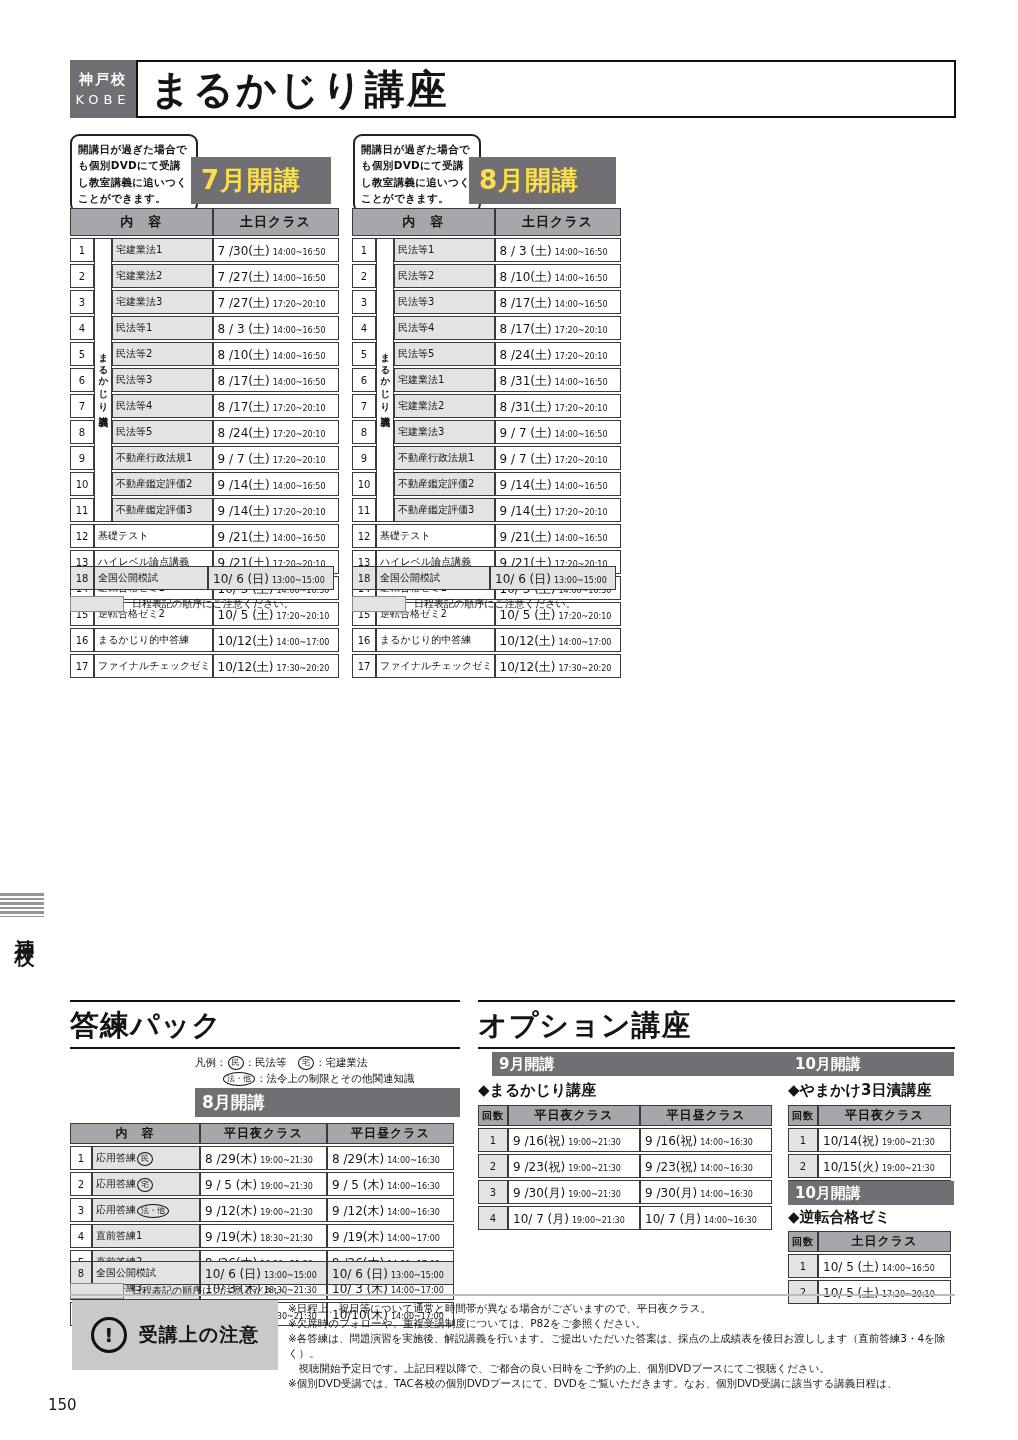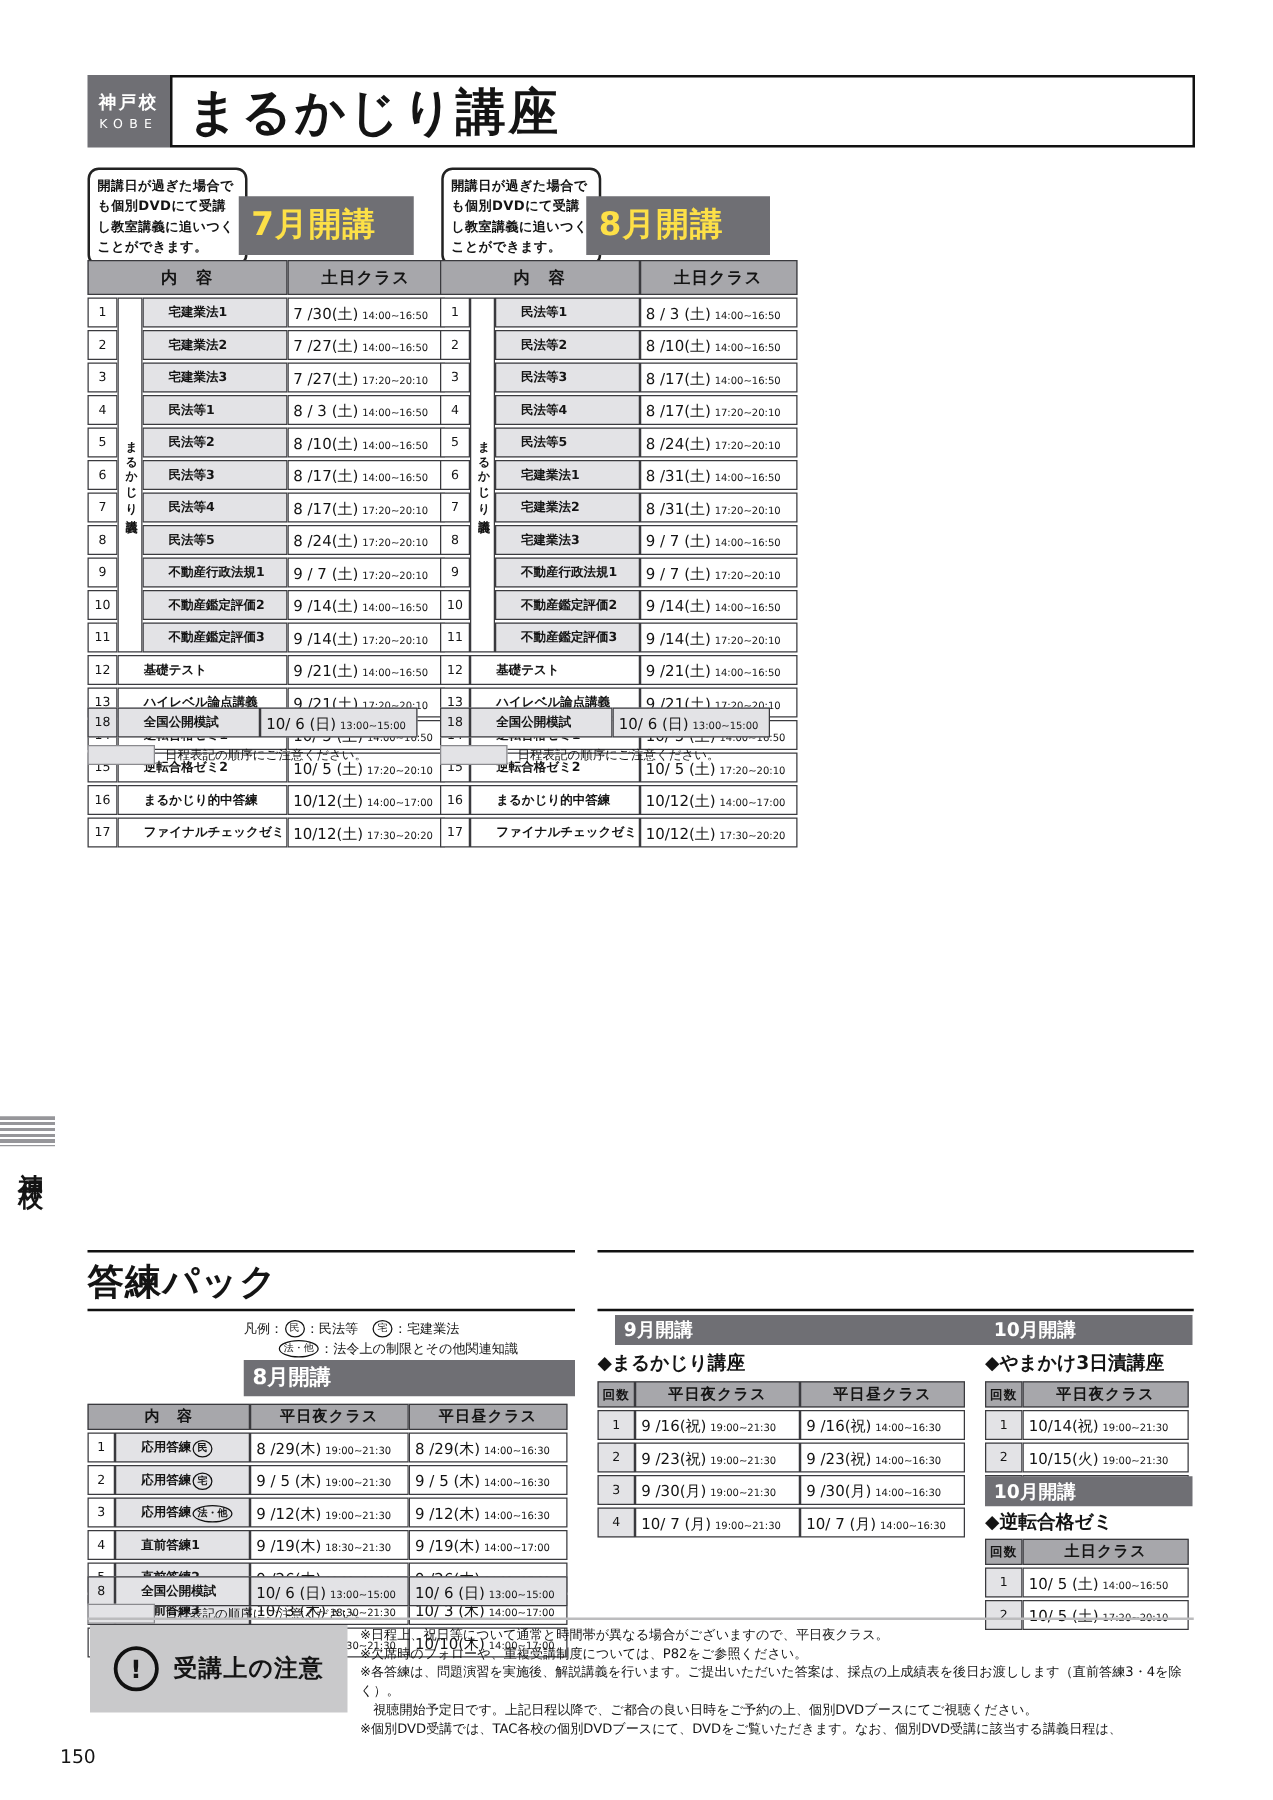--- a/index.html
+++ b/index.html
@@ -4,21 +4,21 @@
 <style>
   html,body{margin:0;padding:0;background:#ffffff;}
   .page{position:relative;width:1018px;height:1440px;background:#ffffff;overflow:hidden;
         font-family:"DejaVu Sans",sans-serif;color:#141414;}
   .abs{position:absolute;}
 
   
   .brand{left:70px;top:60px;width:66px;height:58px;background:#6f6f74;color:#fff;
          display:flex;flex-direction:column;align-items:center;justify-content:center;}
   .brand .jp{font-size:14px;font-weight:bold;letter-spacing:2px;}
-  .brand .en{font-size:10px;letter-spacing:5px;margin-top:3px;}
+  .brand .en{font-size:13px;letter-spacing:5px;margin-top:3px;}
   .titlebar{left:136px;top:60px;width:820px;height:58px;border:2px solid #111;
             display:flex;align-items:center;box-sizing:border-box;}
   .titlebar .txt{font-size:40px;font-weight:bold;letter-spacing:2px;margin-left:12px;}
 
   
   .dvdnote{width:112px;border:2px solid #222;border-radius:9px;padding:5px 6px;
            font-size:10.5px;font-weight:bold;line-height:1.55;letter-spacing:0.3px;}
 
   
   .bigbar{height:47px;background:#6f6f74;color:#fde047;font-size:26px;font-weight:bold;
@@ -26,21 +26,21 @@
   .smallbar{height:24px;background:#6f6f74;color:#fff;font-size:15px;font-weight:bold;
             line-height:24px;padding-left:7px;box-sizing:border-box;}
 
   
   table.t{border-collapse:separate;border-spacing:0 2px;table-layout:fixed;}
   table.t th,table.t td{border:1.5px solid #3a3a3e;overflow:hidden;}
   th.head{background:#a7a7ab;font-size:13px;font-weight:bold;letter-spacing:1px;height:24px;}
   th.head.sm{font-size:12px;height:16px;}
   th.head.xs{font-size:10px;height:15px;}
   td.no{text-align:center;font-size:10px;height:14px;background:#fff;}
-  td.subj{font-size:10px;font-weight:bold;padding-left:20px;white-space:nowrap;background:#fff;}
+  td.subj{font-size:10px;font-weight:normal;padding-left:3px;white-space:nowrap;background:#fff;}
   td.date{white-space:nowrap;padding-left:4px;background:#fff;}
   td.g{background:#e3e3e6;}
   .d{font-size:12px;}
   .t2{font-size:8px;margin-left:3px;}
   td.band{background:#fff;text-align:center;vertical-align:middle;}
   .vert{writing-mode:vertical-rl;font-size:9.5px;font-weight:bold;letter-spacing:1.5px;}
 
   
   table.cmp td.no{height:12px;}
   table.cmp td.subj,table.cmp td.date{height:12px;}
@@ -436,20 +436,21 @@
           </tr>
     </tbody>
       </table>
   </div>
   <div class="abs ordernote" style="left:70px;top:1283px">
     <span class="swatch"></span>
     <span>日程表記の順序にご注意ください。</span>
   </div>
 
   <div class="abs rule" style="left:478px;top:1000px;width:477px"></div>
+  <div class="abs secttitle" style="left:478px;top:1006px">オプション講座</div>
   <div class="abs rule" style="left:478px;top:1047px;width:477px"></div>
 
   <div class="abs smallbar" style="left:492px;top:1052px;width:321px">9月開講</div>
   <div class="abs diam" style="left:478px;top:1081px">◆まるかじり講座</div>
   <div class="abs" style="left:478px;top:1103px">
     <table class="t cmp">
       <colgroup>
           <col style="width:30px">
           <col style="width:132px">
           <col style="width:132px">

